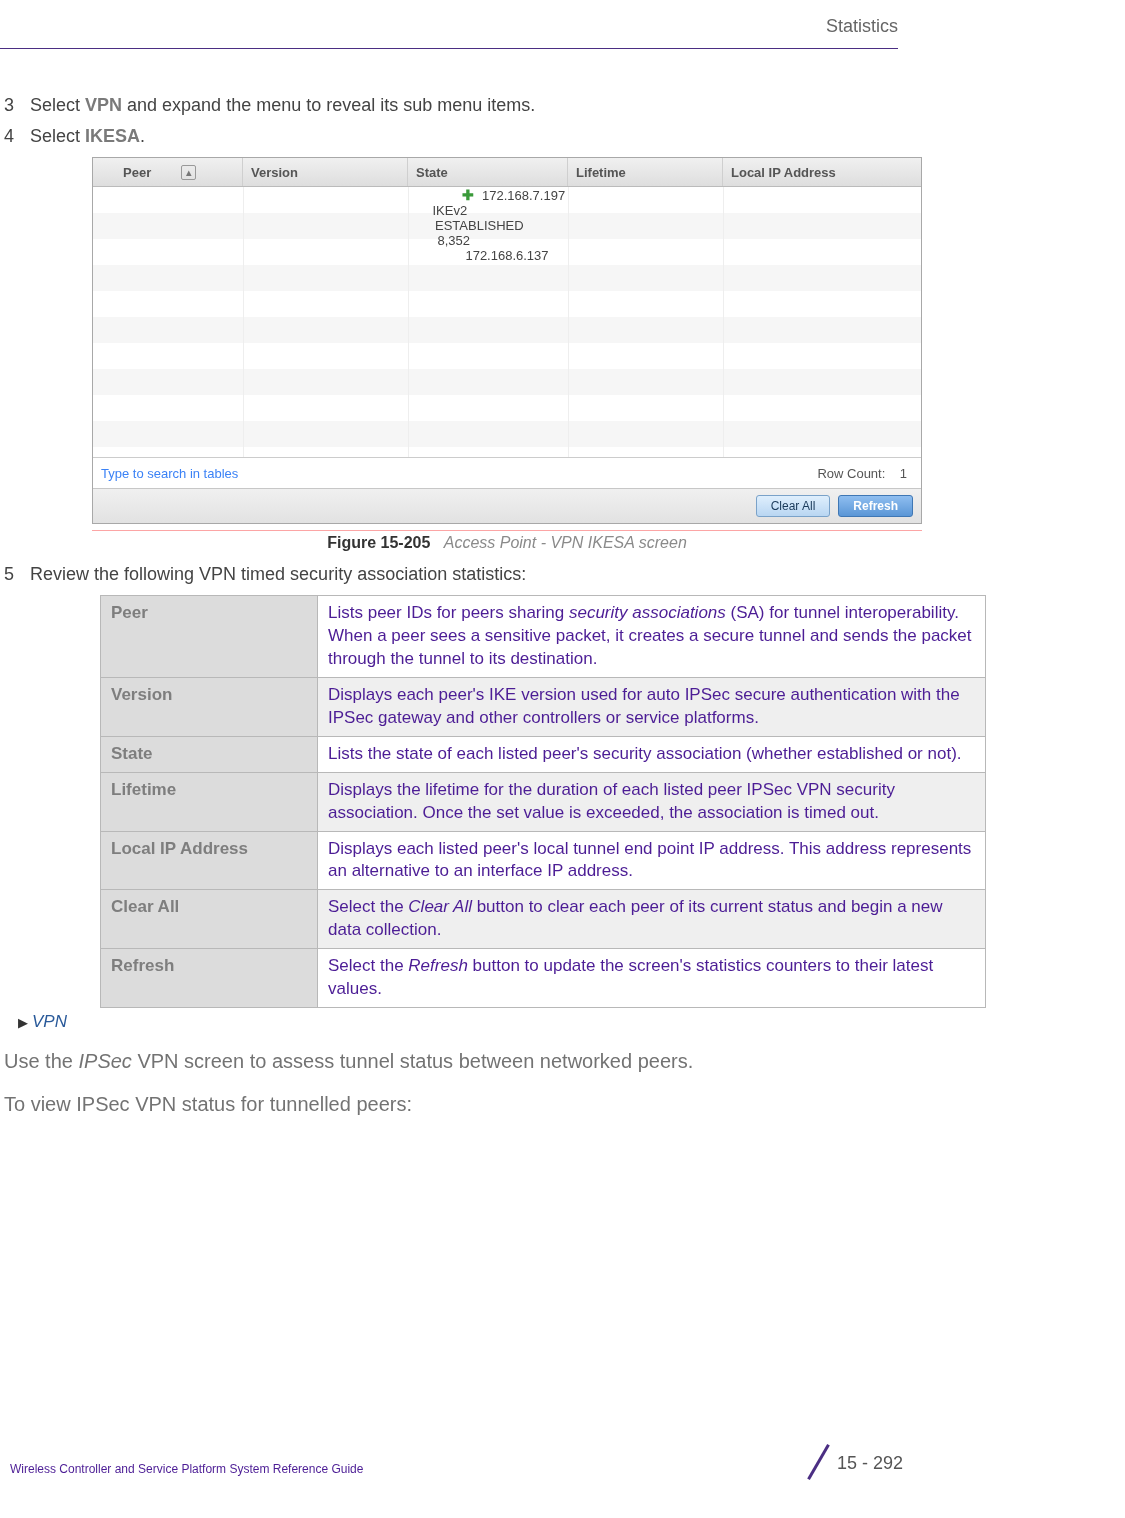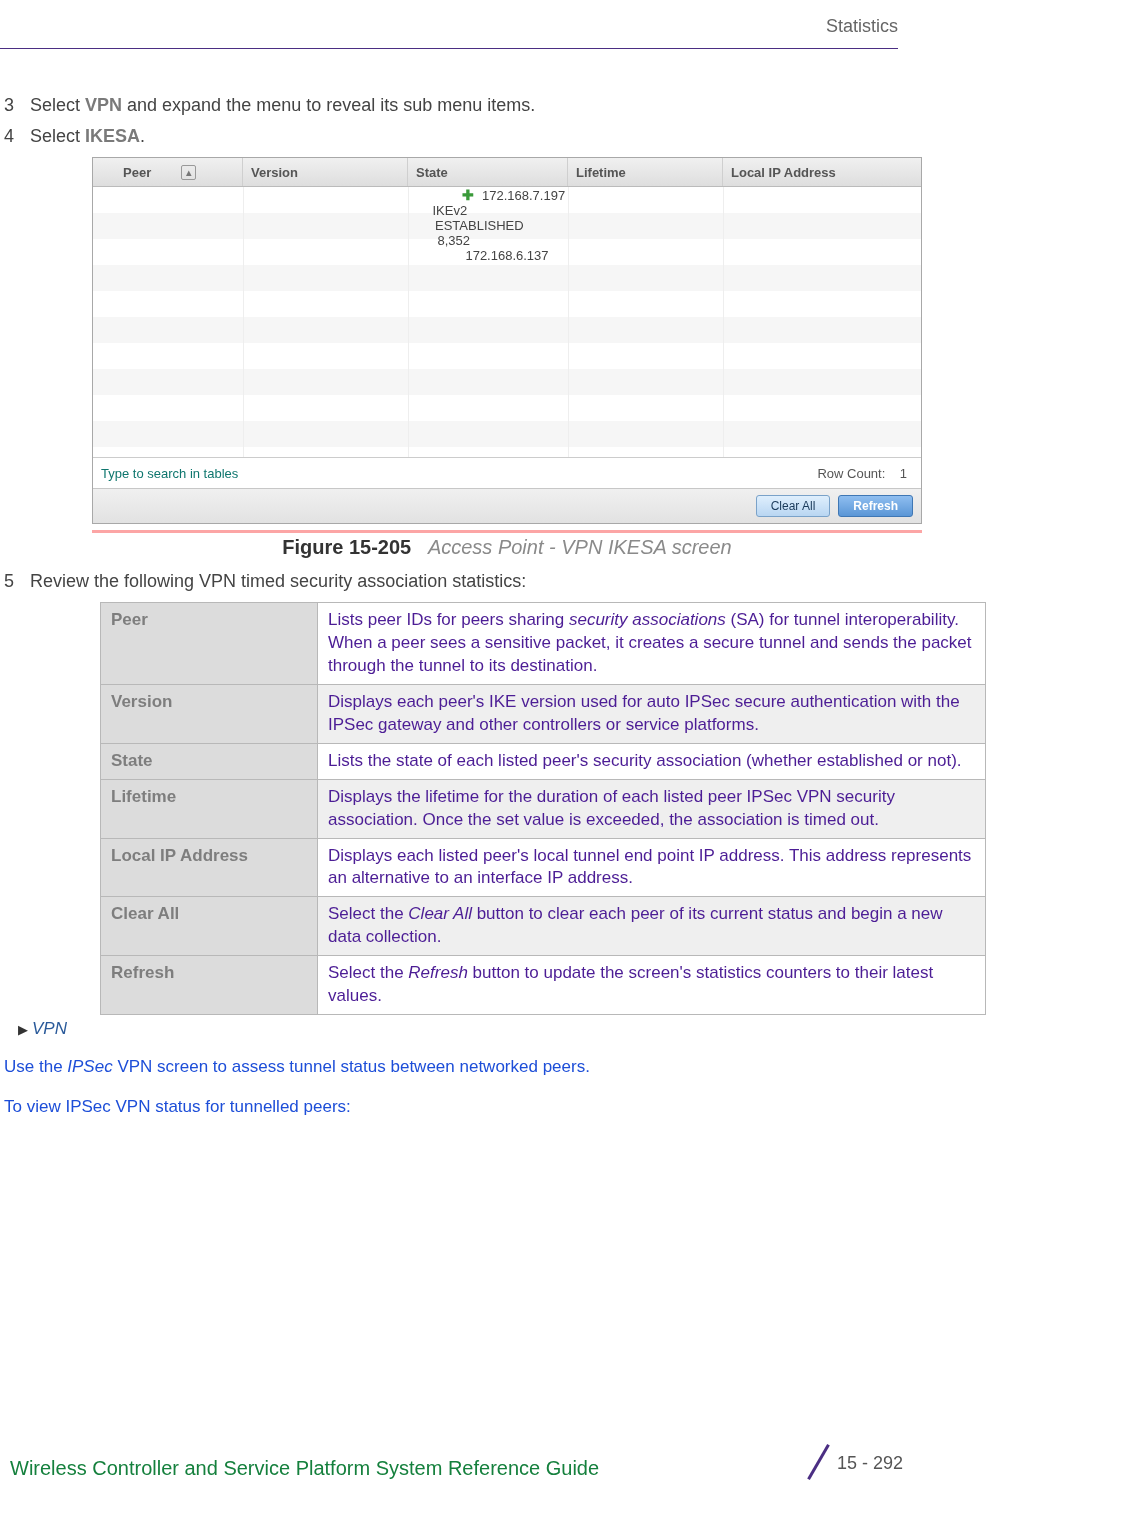--- a/index.html
+++ b/index.html
@@ -137,21 +137,21 @@
     justify-content: space-between;
     align-items: center;
     border-top: 1px solid #ccc;
     background: #fff;
     height: 30px;
     padding: 0 14px 0 8px;
     font-size: 13px;
     color: #555;
   }
   .ss-foot1 .search {
-    color: #0f766e;
+    color: #3b82f6;
   }
   .ss-foot2 {
     display: flex;
     justify-content: flex-end;
     align-items: center;
     gap: 8px;
     background: linear-gradient(#f0f0f0,#e2e2e2);
     border-top: 1px solid #c7c7c7;
     height: 34px;
     padding: 0 8px;
@@ -165,23 +165,23 @@
     color: #1a3a5a;
   }
   .btn.refresh {
     background: linear-gradient(#8fbef0,#5a96d6);
     color: #fff;
     font-weight: 700;
     border-color: #3f77b4;
   }
   .figure-caption {
     text-align: center;
-    font-size: 20px;
+    font-size: 16px;
     margin: 6px 0 12px 0;
-    border-top: 3px solid #fca5a5;
+    border-top: 1px solid #fca5a5;
     padding-top: 3px;
   }
   .figure-caption .fignum {
     font-weight: 700;
     color: #333;
   }
   .figure-caption .figtitle {
     font-style: italic;
     color: #8a8a8a;
     font-weight: 300;
@@ -228,37 +228,37 @@
     display: flex;
     align-items: center;
     gap: 4px;
   }
   .breadcrumb .tri {
     font-style: normal;
     font-size: 13px;
     color: #333;
   }
   .para {
-    font-size: 17px;
+    font-size: 20px;
     font-weight: 300;
-    color: #1d4ed8;
+    color: #737373;
     margin: 0 0 20px 0;
   }
   .footer {
     position: absolute;
     left: 0; right: 80px;
     bottom: 38px;
     display: flex;
     justify-content: space-between;
     align-items: center;
     padding-left: 10px;
   }
   .footer .guide {
-    font-size: 20px;
-    color: #15803d;
+    font-size: 12px;
+    color: #4c1d95;
     font-weight: 300;
     margin-top: 11px;
   }
   .footer .pagenum {
     font-size: 18px;
     color: #555;
     display: flex;
     align-items: center;
   }
   .slash-mark {

